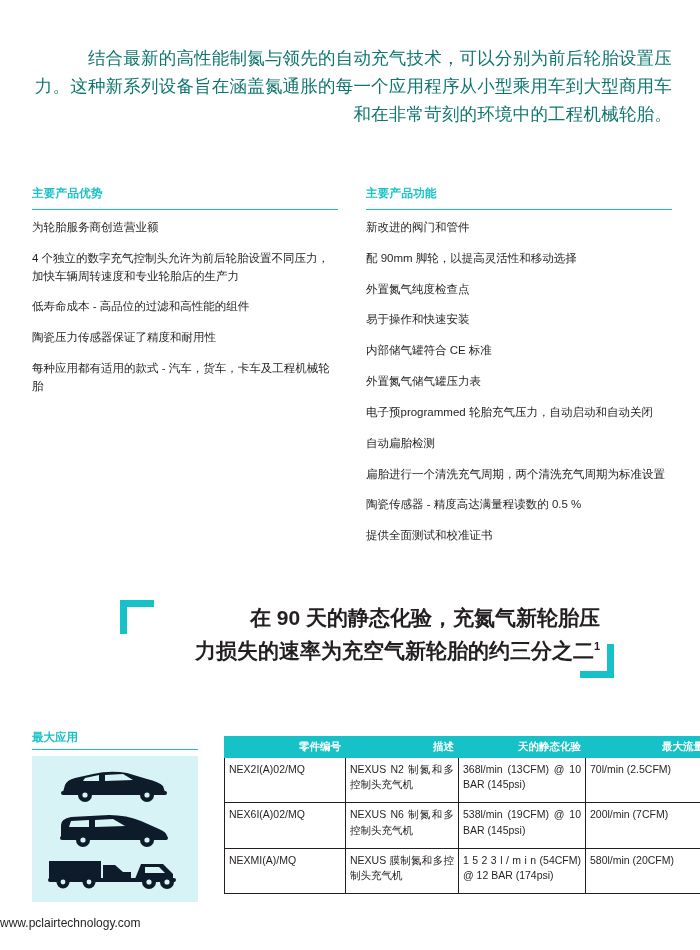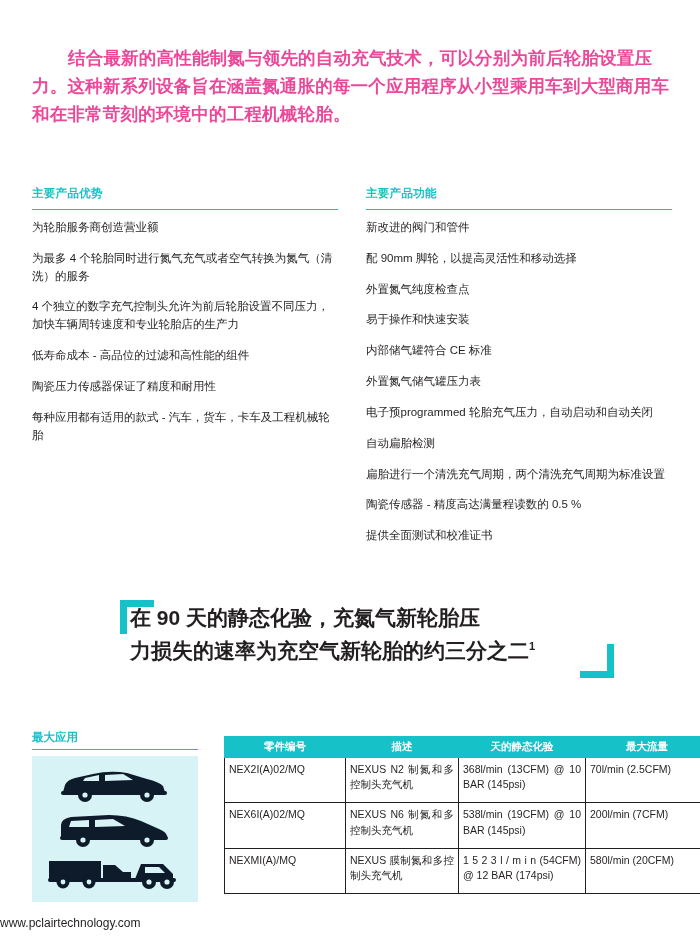--- a/index.html
+++ b/index.html
@@ -23,25 +23,26 @@
     box-sizing: border-box;
   }
 
   
   .intro {
     position: absolute;
     left: 32px;
     top: 26px;
     width: 640px;
     font-size: 17.5px;
-    font-weight: bold;
+    font-weight: normal;
     line-height: 1.62;
     letter-spacing: 0.2px;
     text-indent: 36px;
-    color: #ec4899;
+    color: #0f766e;
+    text-align: right;
   }
 
   
   .cols {
     position: absolute;
     left: 32px;
     top: 186px;
     width: 640px;
     display: flex;
     gap: 28px;
@@ -76,21 +77,21 @@
     left: 60px;
     top: 600px;
     width: 590px;
     height: 92px;
   }
   .quote-text {
     position: absolute;
     left: 70px;
     top: 2px;
     width: 470px;
-    text-align: left;
+    text-align: right;
     font-size: 21px;
     font-weight: bold;
     line-height: 1.55;
     color: #231f20;
   }
   .bracket {
     position: absolute;
     width: 34px;
     height: 34px;
     box-sizing: border-box;
@@ -151,21 +152,21 @@
   table.spec {
     border-collapse: collapse;
     width: 448px;
     table-layout: fixed;
   }
   table.spec th {
     background: #16c1c8;
     color: #ffffff;
     font-size: 10.5px;
     font-weight: bold;
-    text-align: center;
+    text-align: right;
     padding: 3px 4px;
     border: 1px solid #16c1c8;
   }
   table.spec td {
     font-size: 10.5px;
     line-height: 1.45;
     color: #231f20;
     vertical-align: top;
     padding: 4px 4px 10px 4px;
     border: 1px solid #231f20;
@@ -193,21 +194,20 @@
 <div class="page">
 
   <p class="intro">结合最新的高性能制氮与领先的自动充气技术，可以分别为前后轮胎设置压力。这种新系列设备旨在涵盖氮通胀的每一个应用程序从小型乘用车到大型商用车和在非常苛刻的环境中的工程机械轮胎。</p>
 
   <div class="cols">
 
     <div class="col">
       <div class="col-head">主要产品优势</div>
       <ul>
         <li>为轮胎服务商创造营业额</li>
-        <li>为最多 4 个轮胎同时进行氮气充气或者空气转换为氮气（清洗）的服务</li>
         <li>4 个独立的数字充气控制头允许为前后轮胎设置不同压力，加快车辆周转速度和专业轮胎店的生产力</li>
         <li>低寿命成本 - 高品位的过滤和高性能的组件</li>
         <li>陶瓷压力传感器保证了精度和耐用性</li>
         <li>每种应用都有适用的款式 - 汽车，货车，卡车及工程机械轮胎</li>
       </ul>
     </div>
 
     <div class="col">
       <div class="col-head">主要产品功能</div>
       <ul>

